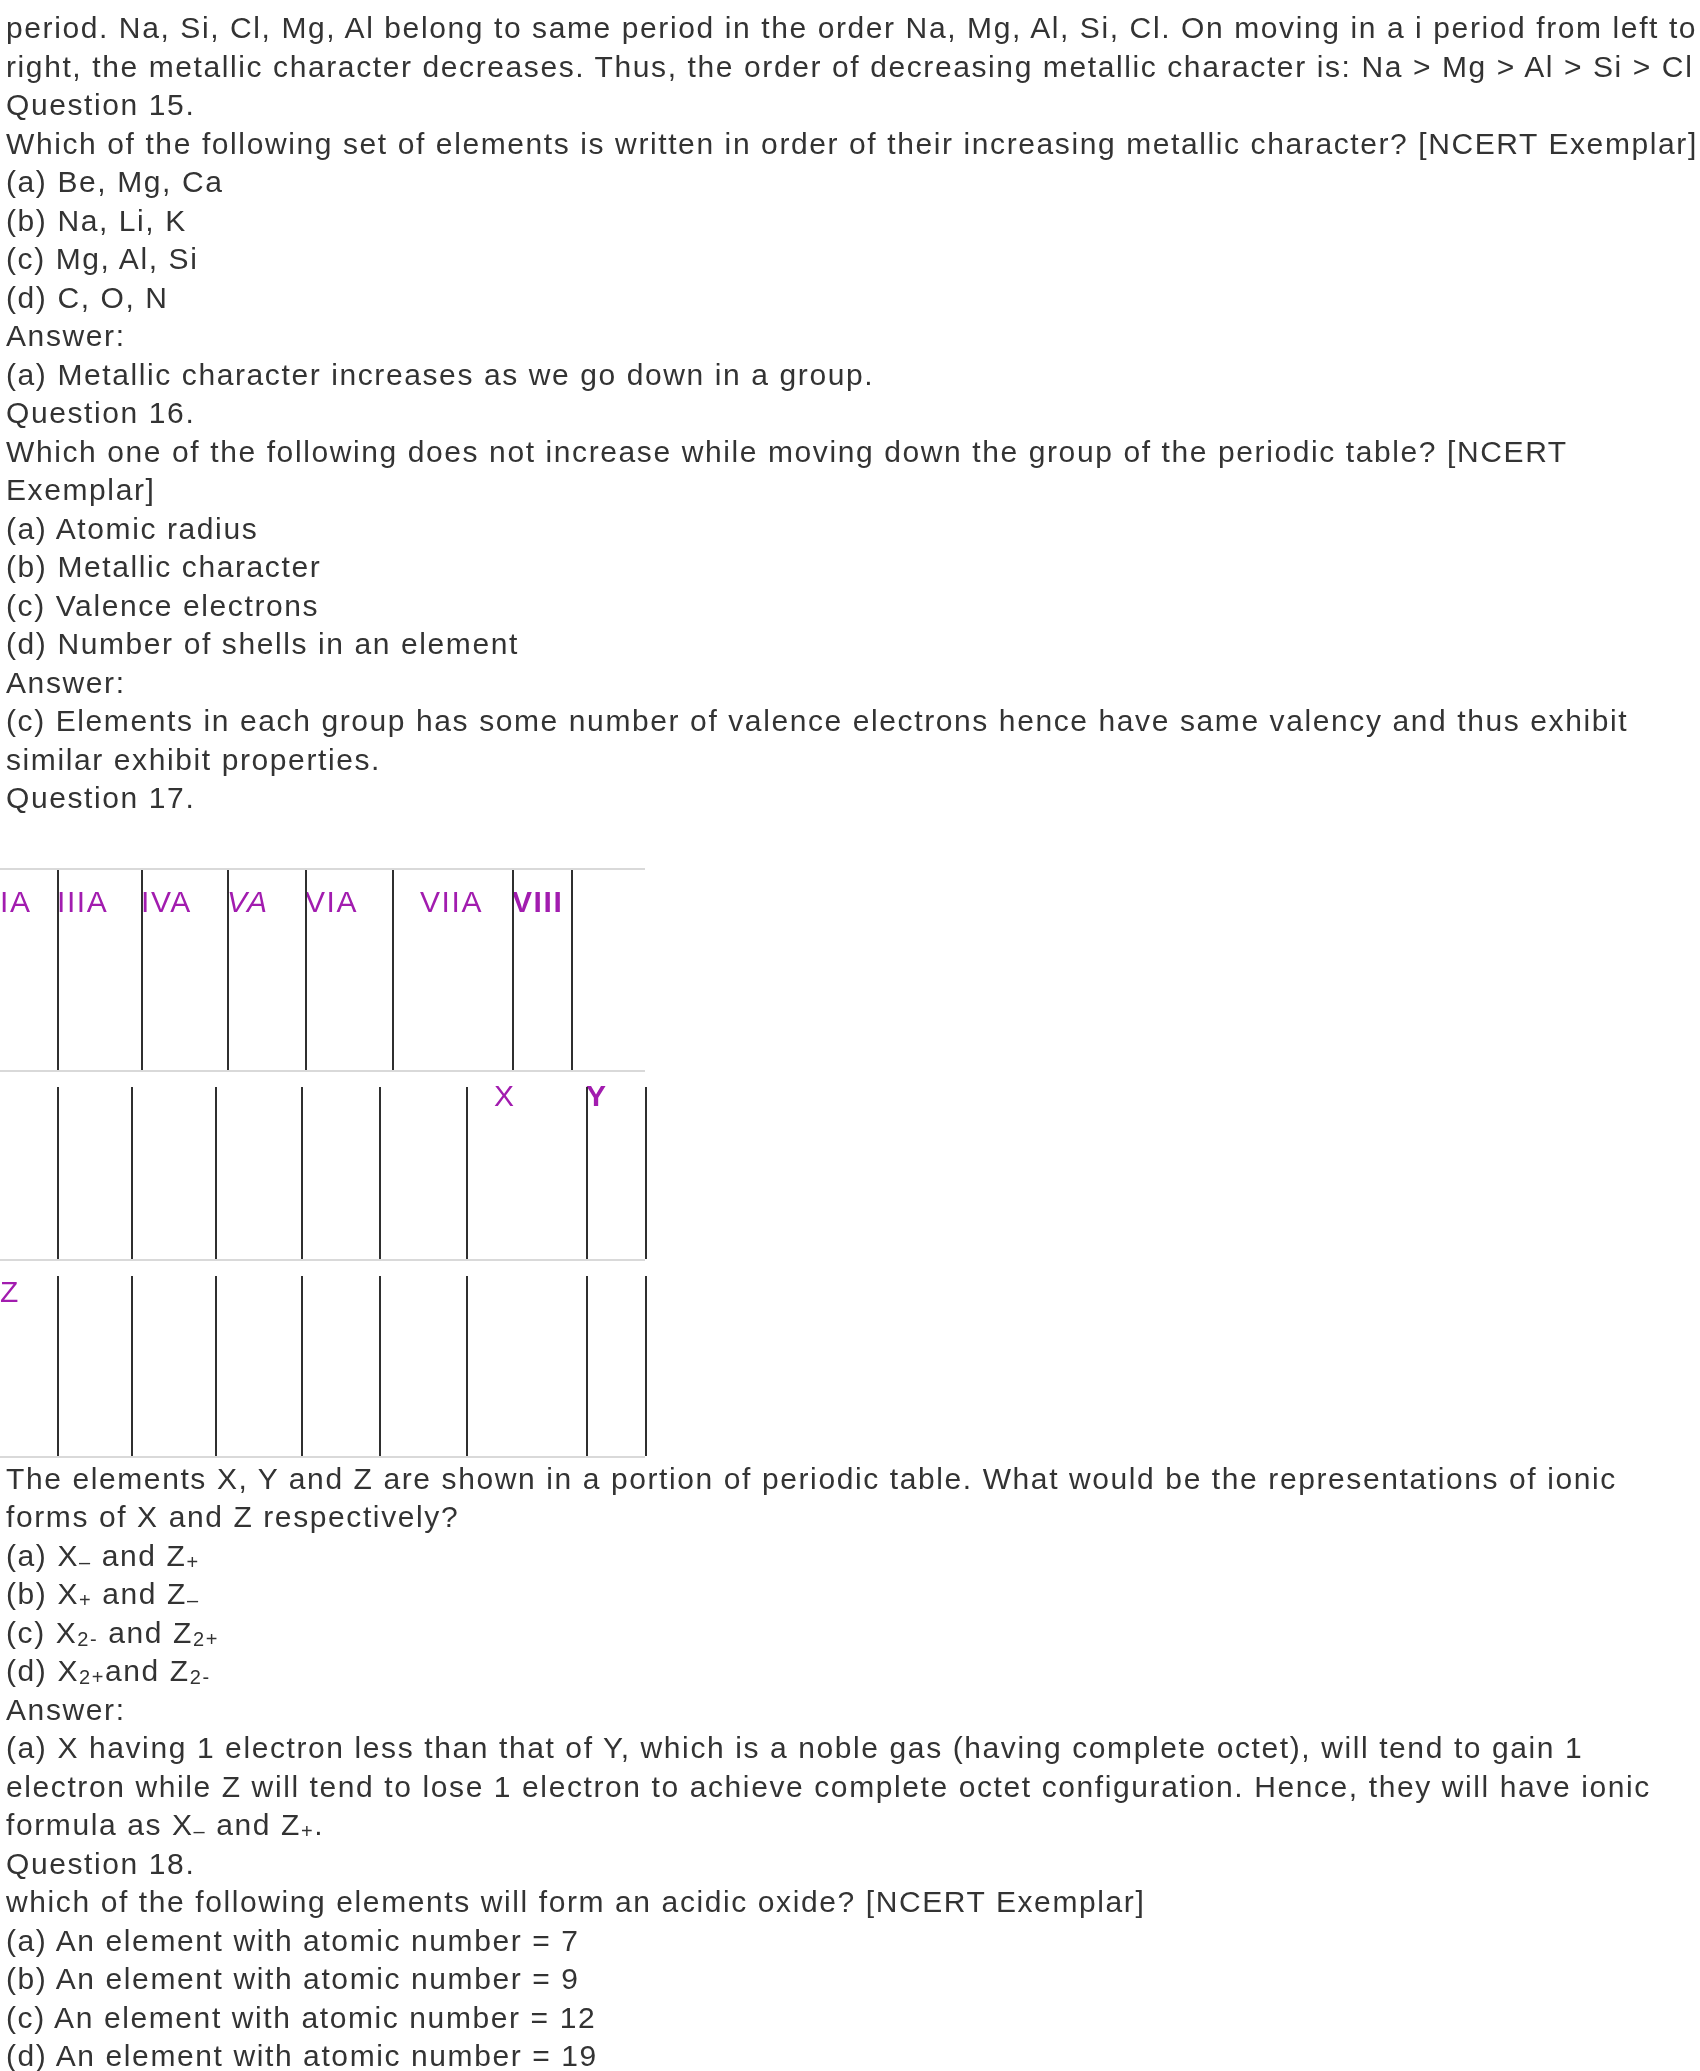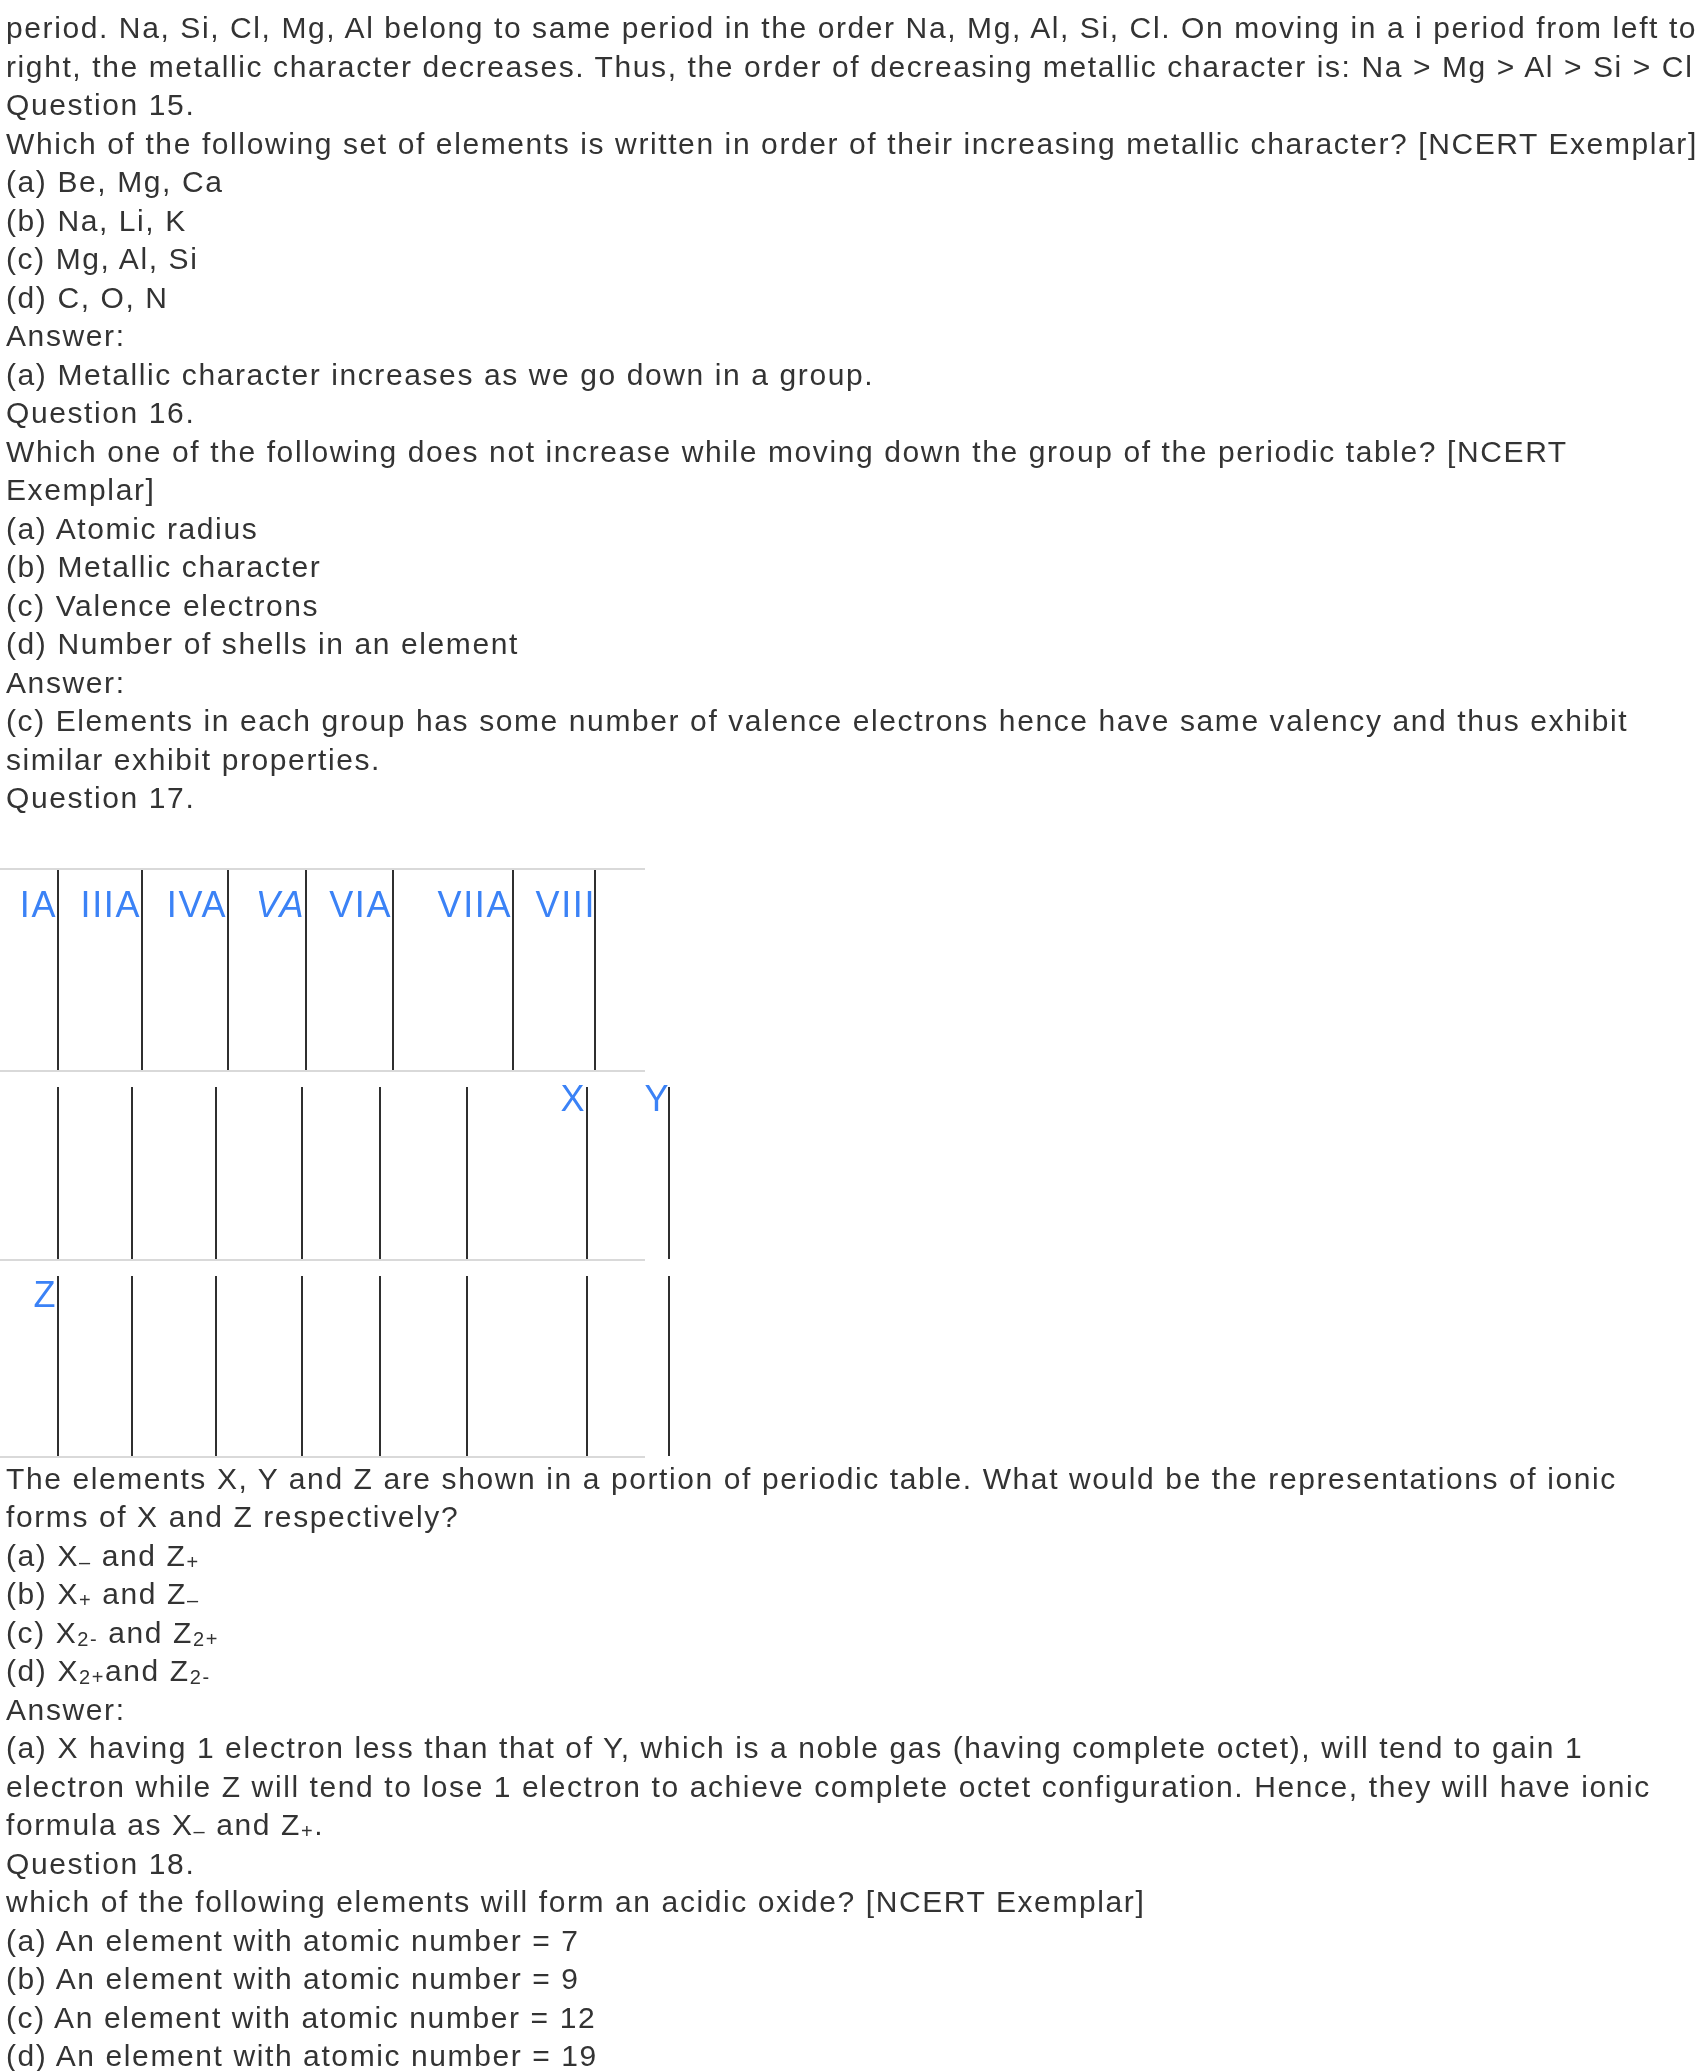--- a/index.html
+++ b/index.html
@@ -15,27 +15,27 @@
   .ptable{
     width:645px;margin:50px 0 2px 0;
     border-top:2px solid #d9d9d9;border-bottom:2px solid #d9d9d9;
   }
   .prow{display:flex;}
   .r1{height:200px;border-bottom:2px solid #d9d9d9;}
   .r2{height:187px;border-bottom:2px solid #d9d9d9;}
   .r3{height:195px;}
   .pcell{
     flex:0 0 auto;position:relative;box-sizing:border-box;
-    text-align:right;font-size:36px;line-height:1;letter-spacing:1.6px;color:#3b82f6;
+    text-align:left;font-size:30px;line-height:1;letter-spacing:1.6px;color:#a21caf;
   }
   .r1 .pcell{padding-top:17px;}
   .r2 .pcell{padding-top:9px;}
   .r3 .pcell{padding-top:16px;}
   .c1{width:57px;}.c2{width:74px;}.c3{width:84px;}.c4{width:86px;}
-  .c5{width:78px;font-style:italic;}.c6{width:87px;border-radius:11px;}.c7{width:120px;padding-left:28px;}.c8{width:84px;}
+  .c5{width:78px;font-style:italic;}.c6{width:87px;border-radius:11px;}.c7{width:120px;padding-left:28px;}.c8{width:61px;font-weight:bold;}
   .pcell + .pcell::before{
     content:"";position:absolute;left:0;top:0;bottom:0;width:2px;background:#2f2f2f;
   }
   .pcell:last-child::after{
     content:"";position:absolute;right:0;top:0;bottom:0;width:2px;background:#2f2f2f;
   }
   .r2 .pcell + .pcell::before,.r3 .pcell + .pcell::before,
   .r2 .pcell:last-child::after,.r3 .pcell:last-child::after{top:15px;}
 </style>
 </head>

